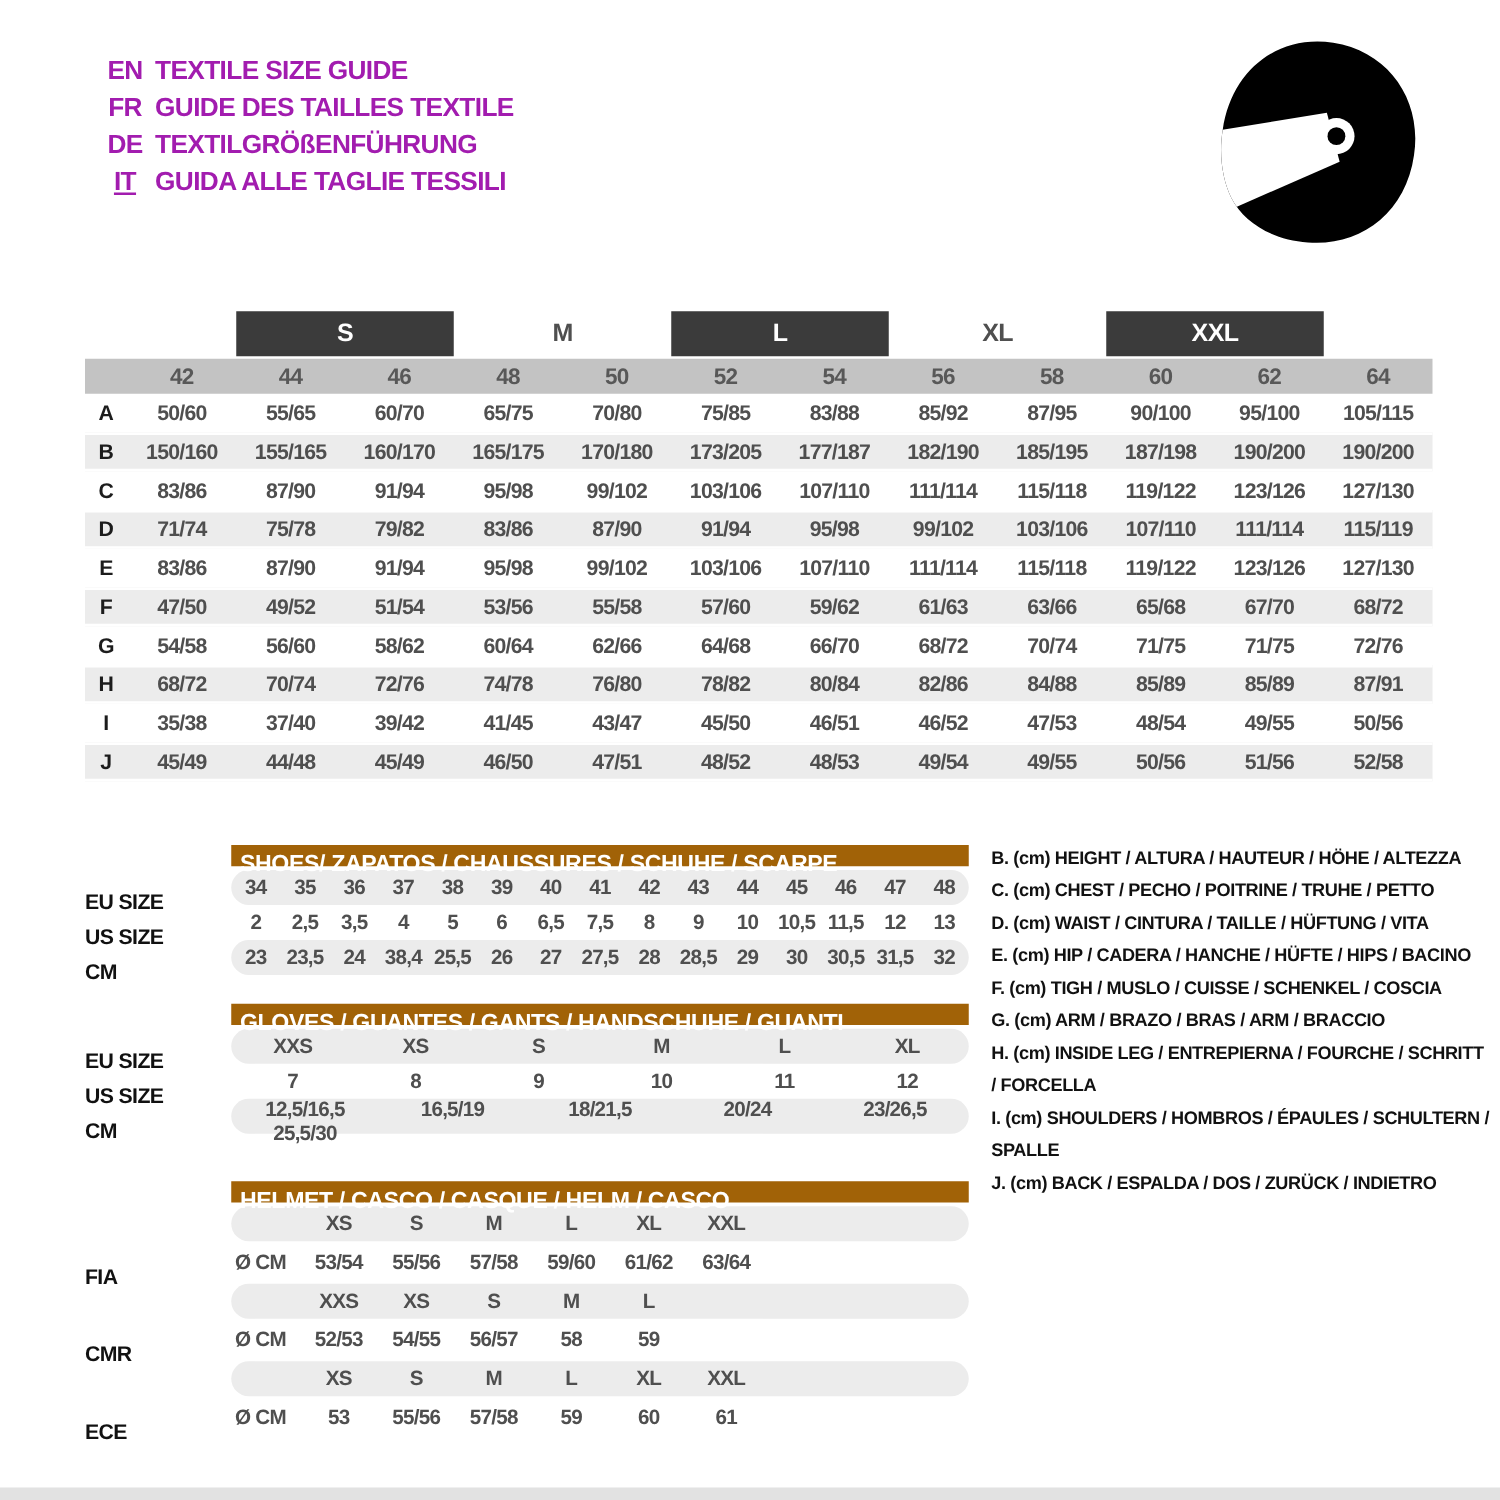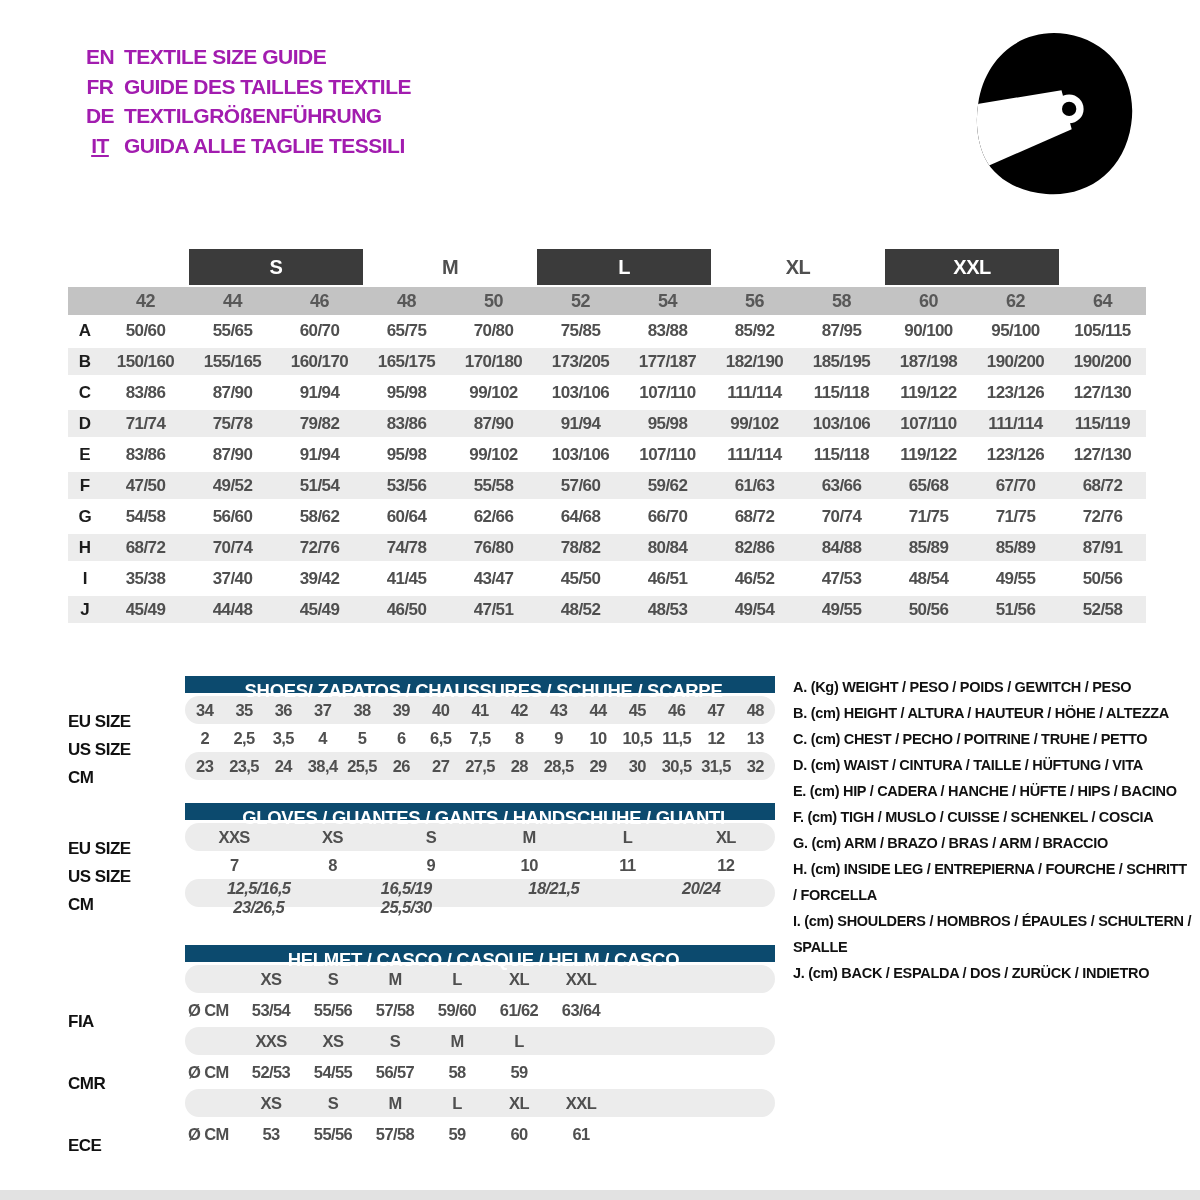--- a/index.html
+++ b/index.html
@@ -25,21 +25,21 @@
   .numbers-row .n-cell{display:flex;align-items:center;justify-content:center;font-weight:bold;font-size:18px;color:#585858;letter-spacing:-0.5px;}
   .m-row{height:31px;box-sizing:border-box;}
   .m-row.stripe{background:#ececec;border-top:2px solid #fff;border-bottom:2px solid #fff;}
   .m-label{display:flex;align-items:center;justify-content:center;font-weight:bold;font-size:17px;color:#1c1c1c;}
   .m-cell{display:flex;align-items:center;justify-content:center;font-weight:bold;font-size:17px;color:#4f4f4f;letter-spacing:-0.6px;white-space:nowrap;}
   
   .section{position:absolute;left:68px;display:grid;grid-template-columns:117px 590px;}
   .side-labels{padding-top:32px;}
   .side-label{height:28px;line-height:28px;font-weight:bold;font-size:17px;color:#111;letter-spacing:-0.5px;white-space:nowrap;}
   .side-label.gapped{margin-bottom:3px;height:28px;}
-  .section-bar{background:#0c4a6e;color:#fff;height:17px;line-height:29px;font-weight:bold;font-size:18.5px;padding-left:7px;letter-spacing:-0.3px;margin-bottom:3px;white-space:nowrap;text-align:center;}
+  .section-bar{background:#a16207;color:#fff;height:17px;line-height:29px;font-weight:bold;font-size:18.5px;padding-left:7px;letter-spacing:-0.3px;margin-bottom:3px;white-space:nowrap;}
   .s-row{display:grid;height:28px;box-sizing:border-box;border-radius:14px;}
   .s-row.gray{background:#ececec;}
   .s-row.gapped{margin-bottom:3px;}
   .s-cell{display:flex;align-items:center;justify-content:center;font-weight:bold;font-size:16.5px;color:#4f4f4f;letter-spacing:-0.6px;white-space:nowrap;}
   .s-cell.unit{justify-content:flex-start;padding-left:3px;}
   .helmet-grid{grid-template-columns:55px repeat(6,62px) 1fr;}
   
   .legend{position:absolute;left:793px;top:674px;width:400px;}
   .legend-item{font-weight:bold;font-size:14.5px;line-height:26px;color:#111;letter-spacing:-0.3px;}
   
@@ -346,21 +346,21 @@
           <div class="s-cell">XL</div>
         </div>
         <div class="s-row" style="grid-template-columns: repeat(6, 1fr);">
           <div class="s-cell">7</div>
           <div class="s-cell">8</div>
           <div class="s-cell">9</div>
           <div class="s-cell">10</div>
           <div class="s-cell">11</div>
           <div class="s-cell">12</div>
         </div>
-        <div class="s-row gray" style="grid-template-columns: repeat(4, 1fr); font-style: italic;">
+        <div class="s-row gray" style="grid-template-columns: repeat(5, 1fr);">
           <div class="s-cell">12,5/16,5</div>
           <div class="s-cell">16,5/19</div>
           <div class="s-cell">18/21,5</div>
           <div class="s-cell">20/24</div>
           <div class="s-cell">23/26,5</div>
           <div class="s-cell">25,5/30</div>
         </div>
       </div>
   </div>
 </div>
@@ -437,21 +437,20 @@
           <div class="s-cell">59</div>
           <div class="s-cell">60</div>
           <div class="s-cell">61</div>
           <div class="s-cell"></div>
         </div>
       </div>
   </div>
 </div>
 
 <div class="legend" id="legend">
-    <div class="legend-item">A. (Kg) WEIGHT / PESO / POIDS / GEWITCH / PESO</div>
     <div class="legend-item">B. (cm) HEIGHT / ALTURA / HAUTEUR / HÖHE / ALTEZZA</div>
     <div class="legend-item">C. (cm) CHEST / PECHO / POITRINE / TRUHE / PETTO</div>
     <div class="legend-item">D. (cm) WAIST / CINTURA / TAILLE / HÜFTUNG / VITA</div>
     <div class="legend-item">E. (cm) HIP / CADERA / HANCHE / HÜFTE / HIPS / BACINO</div>
     <div class="legend-item">F. (cm) TIGH / MUSLO / CUISSE / SCHENKEL / COSCIA</div>
     <div class="legend-item">G. (cm) ARM / BRAZO / BRAS / ARM / BRACCIO</div>
     <div class="legend-item">H. (cm) INSIDE LEG / ENTREPIERNA / FOURCHE / SCHRITT / FORCELLA</div>
     <div class="legend-item">I. (cm) SHOULDERS / HOMBROS / ÉPAULES / SCHULTERN / SPALLE</div>
     <div class="legend-item">J. (cm) BACK / ESPALDA / DOS / ZURÜCK / INDIETRO</div>
   </div>

